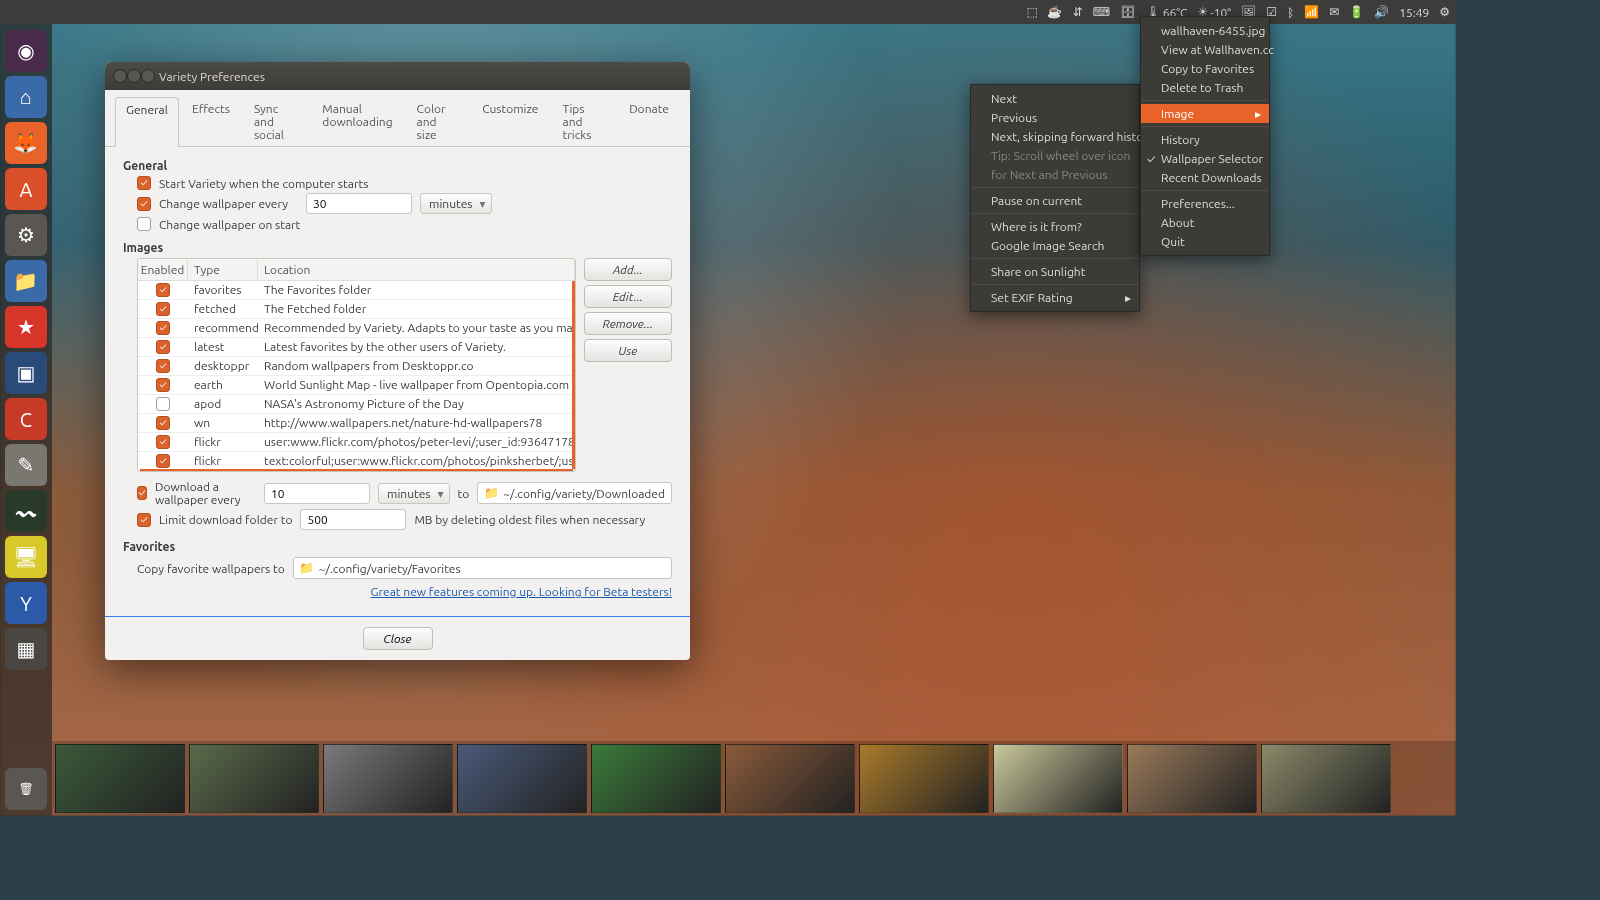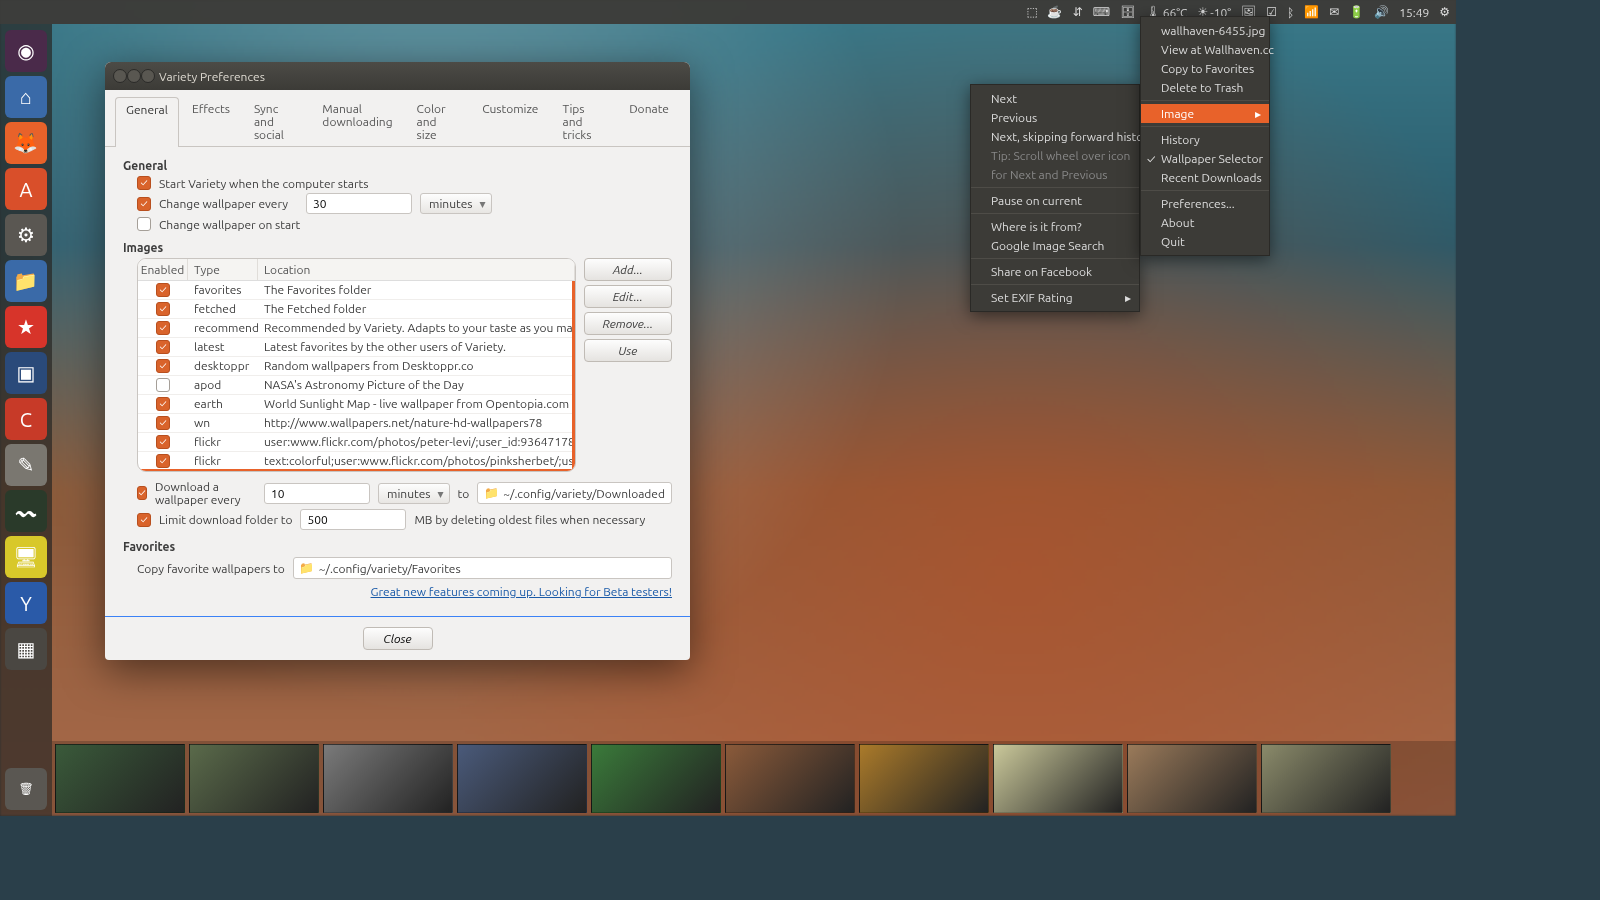--- a/index.html
+++ b/index.html
@@ -27,21 +27,21 @@
 .content { padding: 8px 18px 12px 18px; color: #3c3c3c; }
 .section-label { font-weight: bold; margin: 4px 0 4px 0; }
 .row { display: flex; align-items: center; gap: 8px; margin: 3px 0 3px 14px; }
 .chk { width: 14px; height: 14px; border: 1px solid #a59f98; border-radius: 3px; background: #fff; display: inline-flex; align-items: center; justify-content: center; }
 .chk.on { background: #d9632b; border-color: #b84f1e; }
 .chk.on::after { content: '✓'; color: #fff; font-size: 10px; line-height: 1; }
 .textin { border: 1px solid #c9c5c1; background: #fff; padding: 3px 6px; border-radius: 3px; }
 .combo { border: 1px solid #c9c5c1; background: linear-gradient(#fdfdfd,#e8e6e3); padding: 3px 18px 3px 8px; border-radius: 3px; position: relative; }
 .combo::after { content: '▾'; position: absolute; right: 5px; color: #777; }
 .table-wrap { display: flex; gap: 8px; margin: 4px 0 4px 14px; }
-.table { flex: 1; border: 1px solid #c9c5c1; background: #fff; border-radius: 9px; overflow: hidden; position: relative; }
+.table { flex: 1; border: 1px solid #c9c5c1; background: #fff; border-radius: 3px; overflow: hidden; position: relative; }
 .thead { display: flex; background: #f5f4f2; border-bottom: 1px solid #ddd; font-weight: normal; color: #555; }
 .thead > div { padding: 4px 6px; border-right: 1px solid #e0ddd9; }
 .trow { display: flex; border-bottom: 1px solid #f0eeec; }
 .trow > div { padding: 2px 6px; overflow: hidden; white-space: nowrap; }
 .col-en { width: 50px; display: flex; justify-content: center; align-items: center; }
 .col-ty { width: 70px; }
 .col-lo { flex: 1; }
 .orange-bar { position: absolute; right: 0; top: 22px; bottom: 2px; width: 3px; background: #e8622a; }
 .orange-bottom { position: absolute; left: 2px; right: 2px; bottom: 0; height: 2px; background: #e8622a; }
 .btncol { display: flex; flex-direction: column; gap: 4px; }
@@ -176,31 +176,31 @@
             </div>
             <div class="trow">
               <div class="col-en">
                 <span class="chk on"></span>
               </div>
               <div class="col-ty">desktoppr</div>
               <div class="col-lo">Random wallpapers from Desktoppr.co</div>
             </div>
             <div class="trow">
               <div class="col-en">
+                <span class="chk on"></span>
+              </div>
+              <div class="col-ty">earth</div>
+              <div class="col-lo">World Sunlight Map - live wallpaper from Opentopia.com</div>
+            </div>
+            <div class="trow">
+              <div class="col-en">
                 <span class="chk"></span>
               </div>
               <div class="col-ty">apod</div>
               <div class="col-lo">NASA's Astronomy Picture of the Day</div>
-            </div>
-            <div class="trow">
-              <div class="col-en">
-                <span class="chk on"></span>
-              </div>
-              <div class="col-ty">earth</div>
-              <div class="col-lo">World Sunlight Map - live wallpaper from Opentopia.com</div>
             </div>
             <div class="trow">
               <div class="col-en">
                 <span class="chk on"></span>
               </div>
               <div class="col-ty">wn</div>
               <div class="col-lo">http://www.wallpapers.net/nature-hd-wallpapers78</div>
             </div>
             <div class="trow">
               <div class="col-en">
@@ -267,21 +267,21 @@
     <div class="mi">Previous</div>
     <div class="mi">Next, skipping forward history</div>
     <div class="mi disabled">Tip: Scroll wheel over icon</div>
     <div class="mi disabled">for Next and Previous</div>
     <div class="sep"></div>
     <div class="mi">Pause on current</div>
     <div class="sep"></div>
     <div class="mi">Where is it from?</div>
     <div class="mi">Google Image Search</div>
     <div class="sep"></div>
-    <div class="mi">Share on Facebook</div>
+    <div class="mi">Share on Sunlight</div>
     <div class="sep"></div>
     <div class="mi sub">Set EXIF Rating</div>
   </div>
 
 <div class="menu" style="left:1140px; top:16px; width:130px" id="menu2">
     <div class="mi">wallhaven-6455.jpg</div>
     <div class="mi">View at Wallhaven.cc</div>
     <div class="mi">Copy to Favorites</div>
     <div class="mi">Delete to Trash</div>
     <div class="sep"></div>

